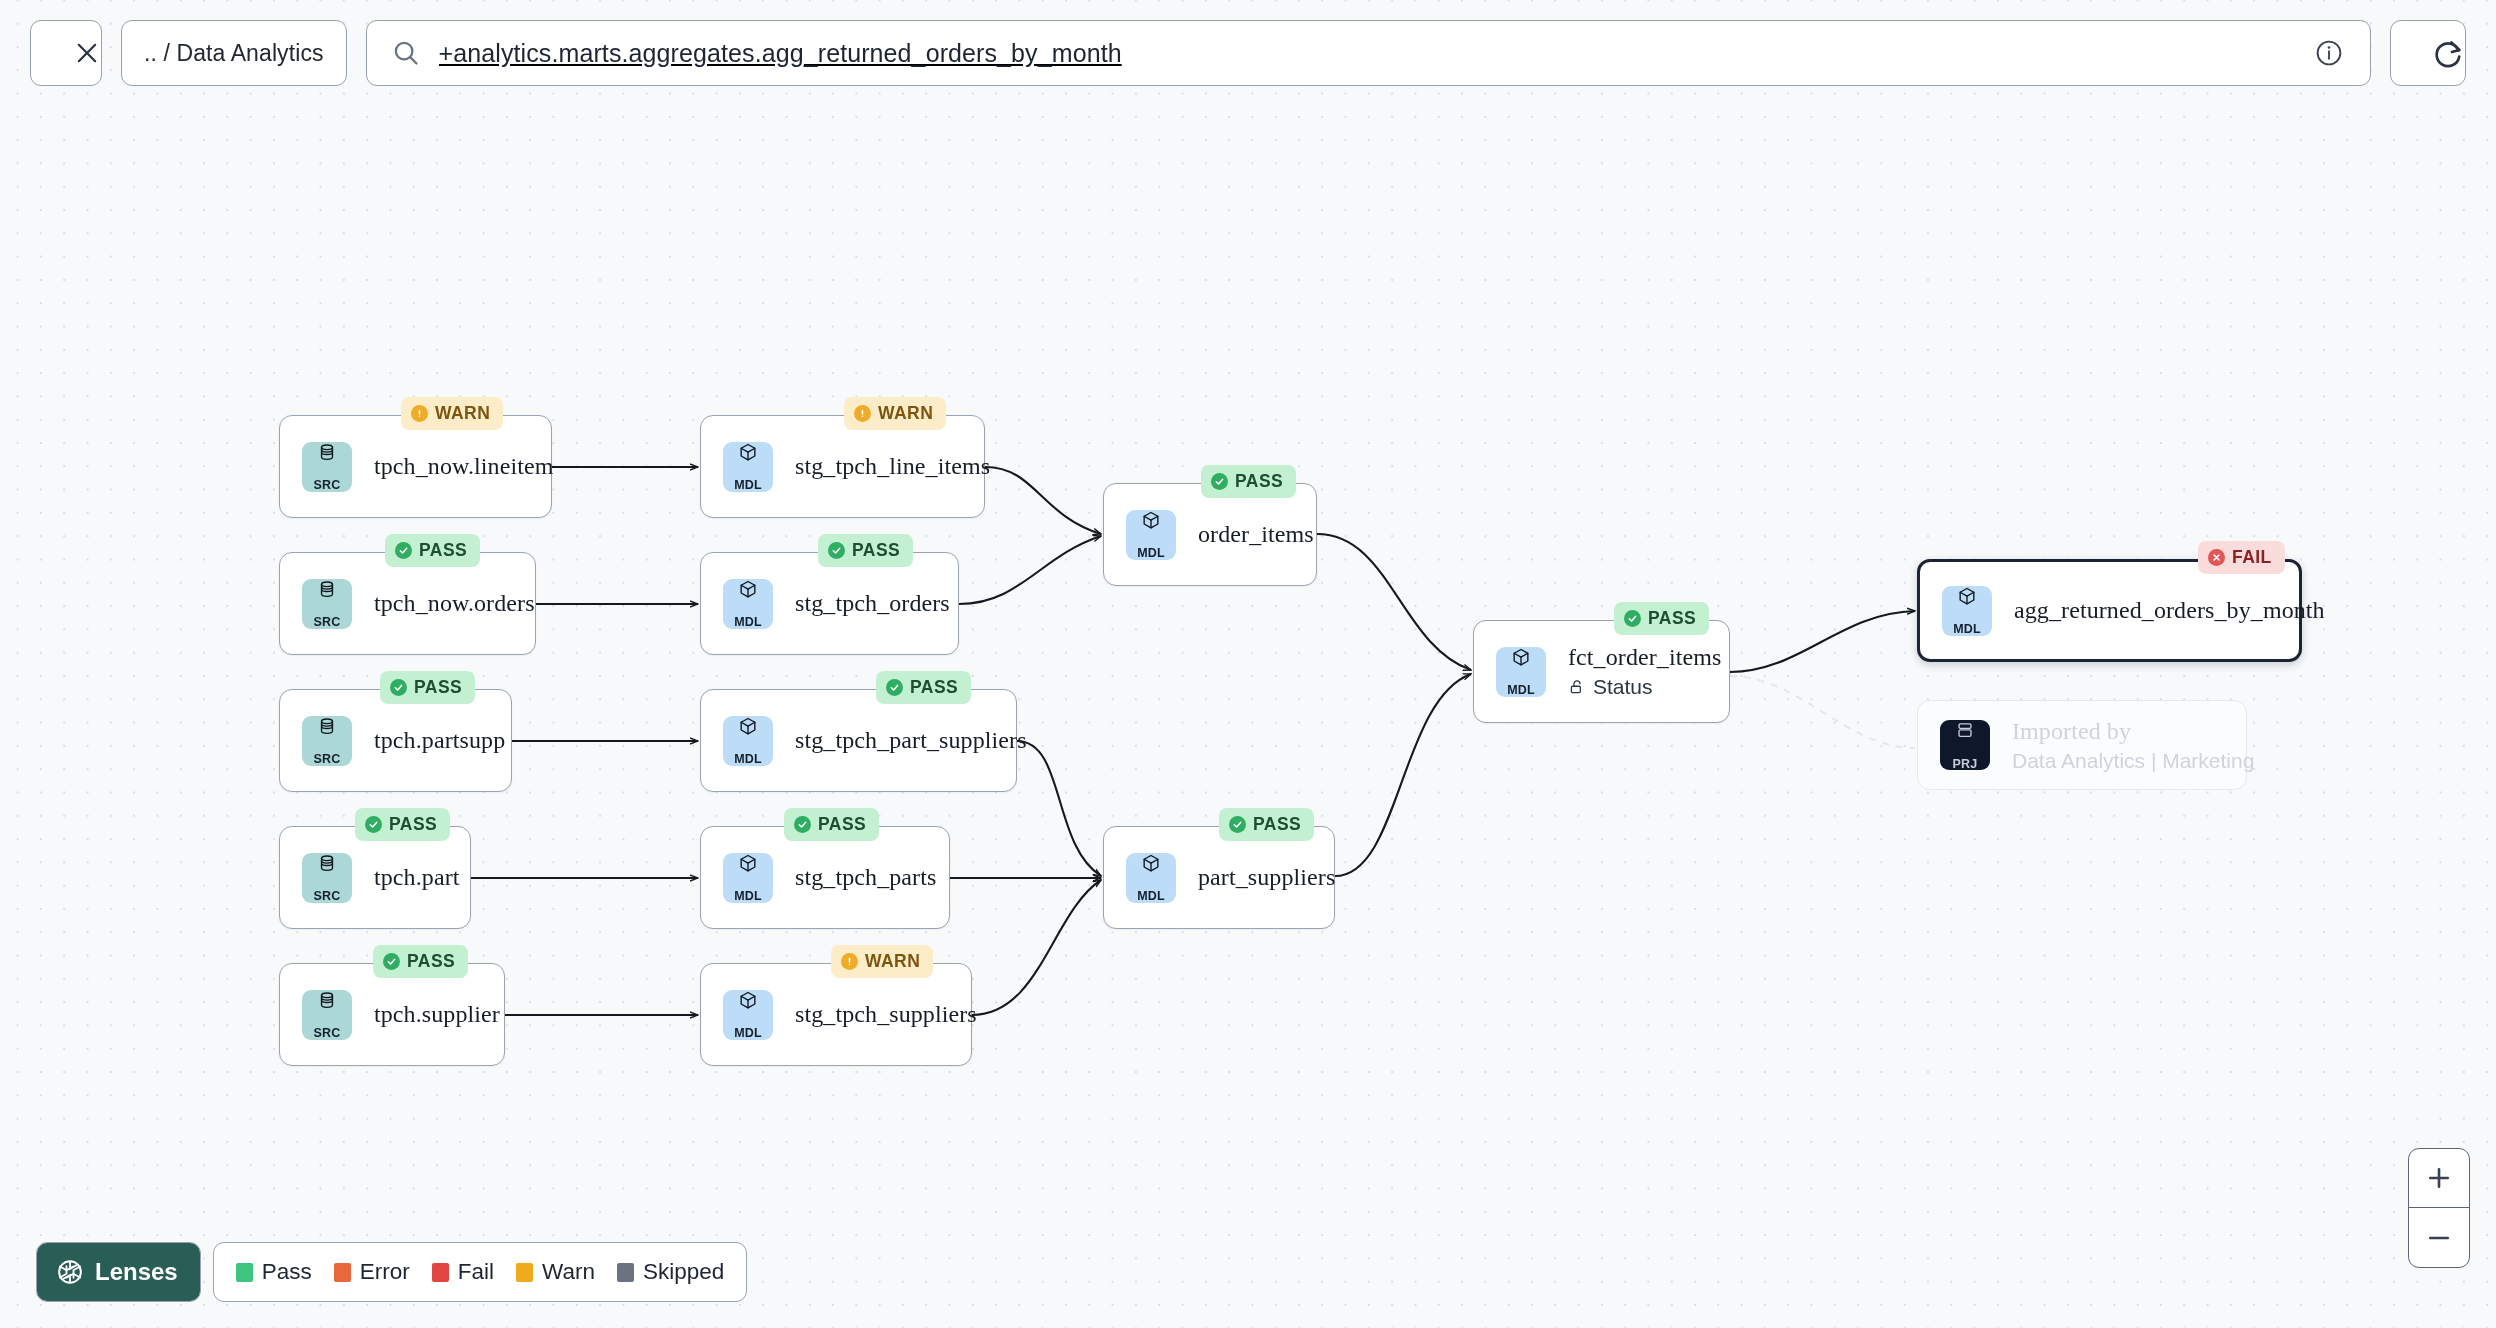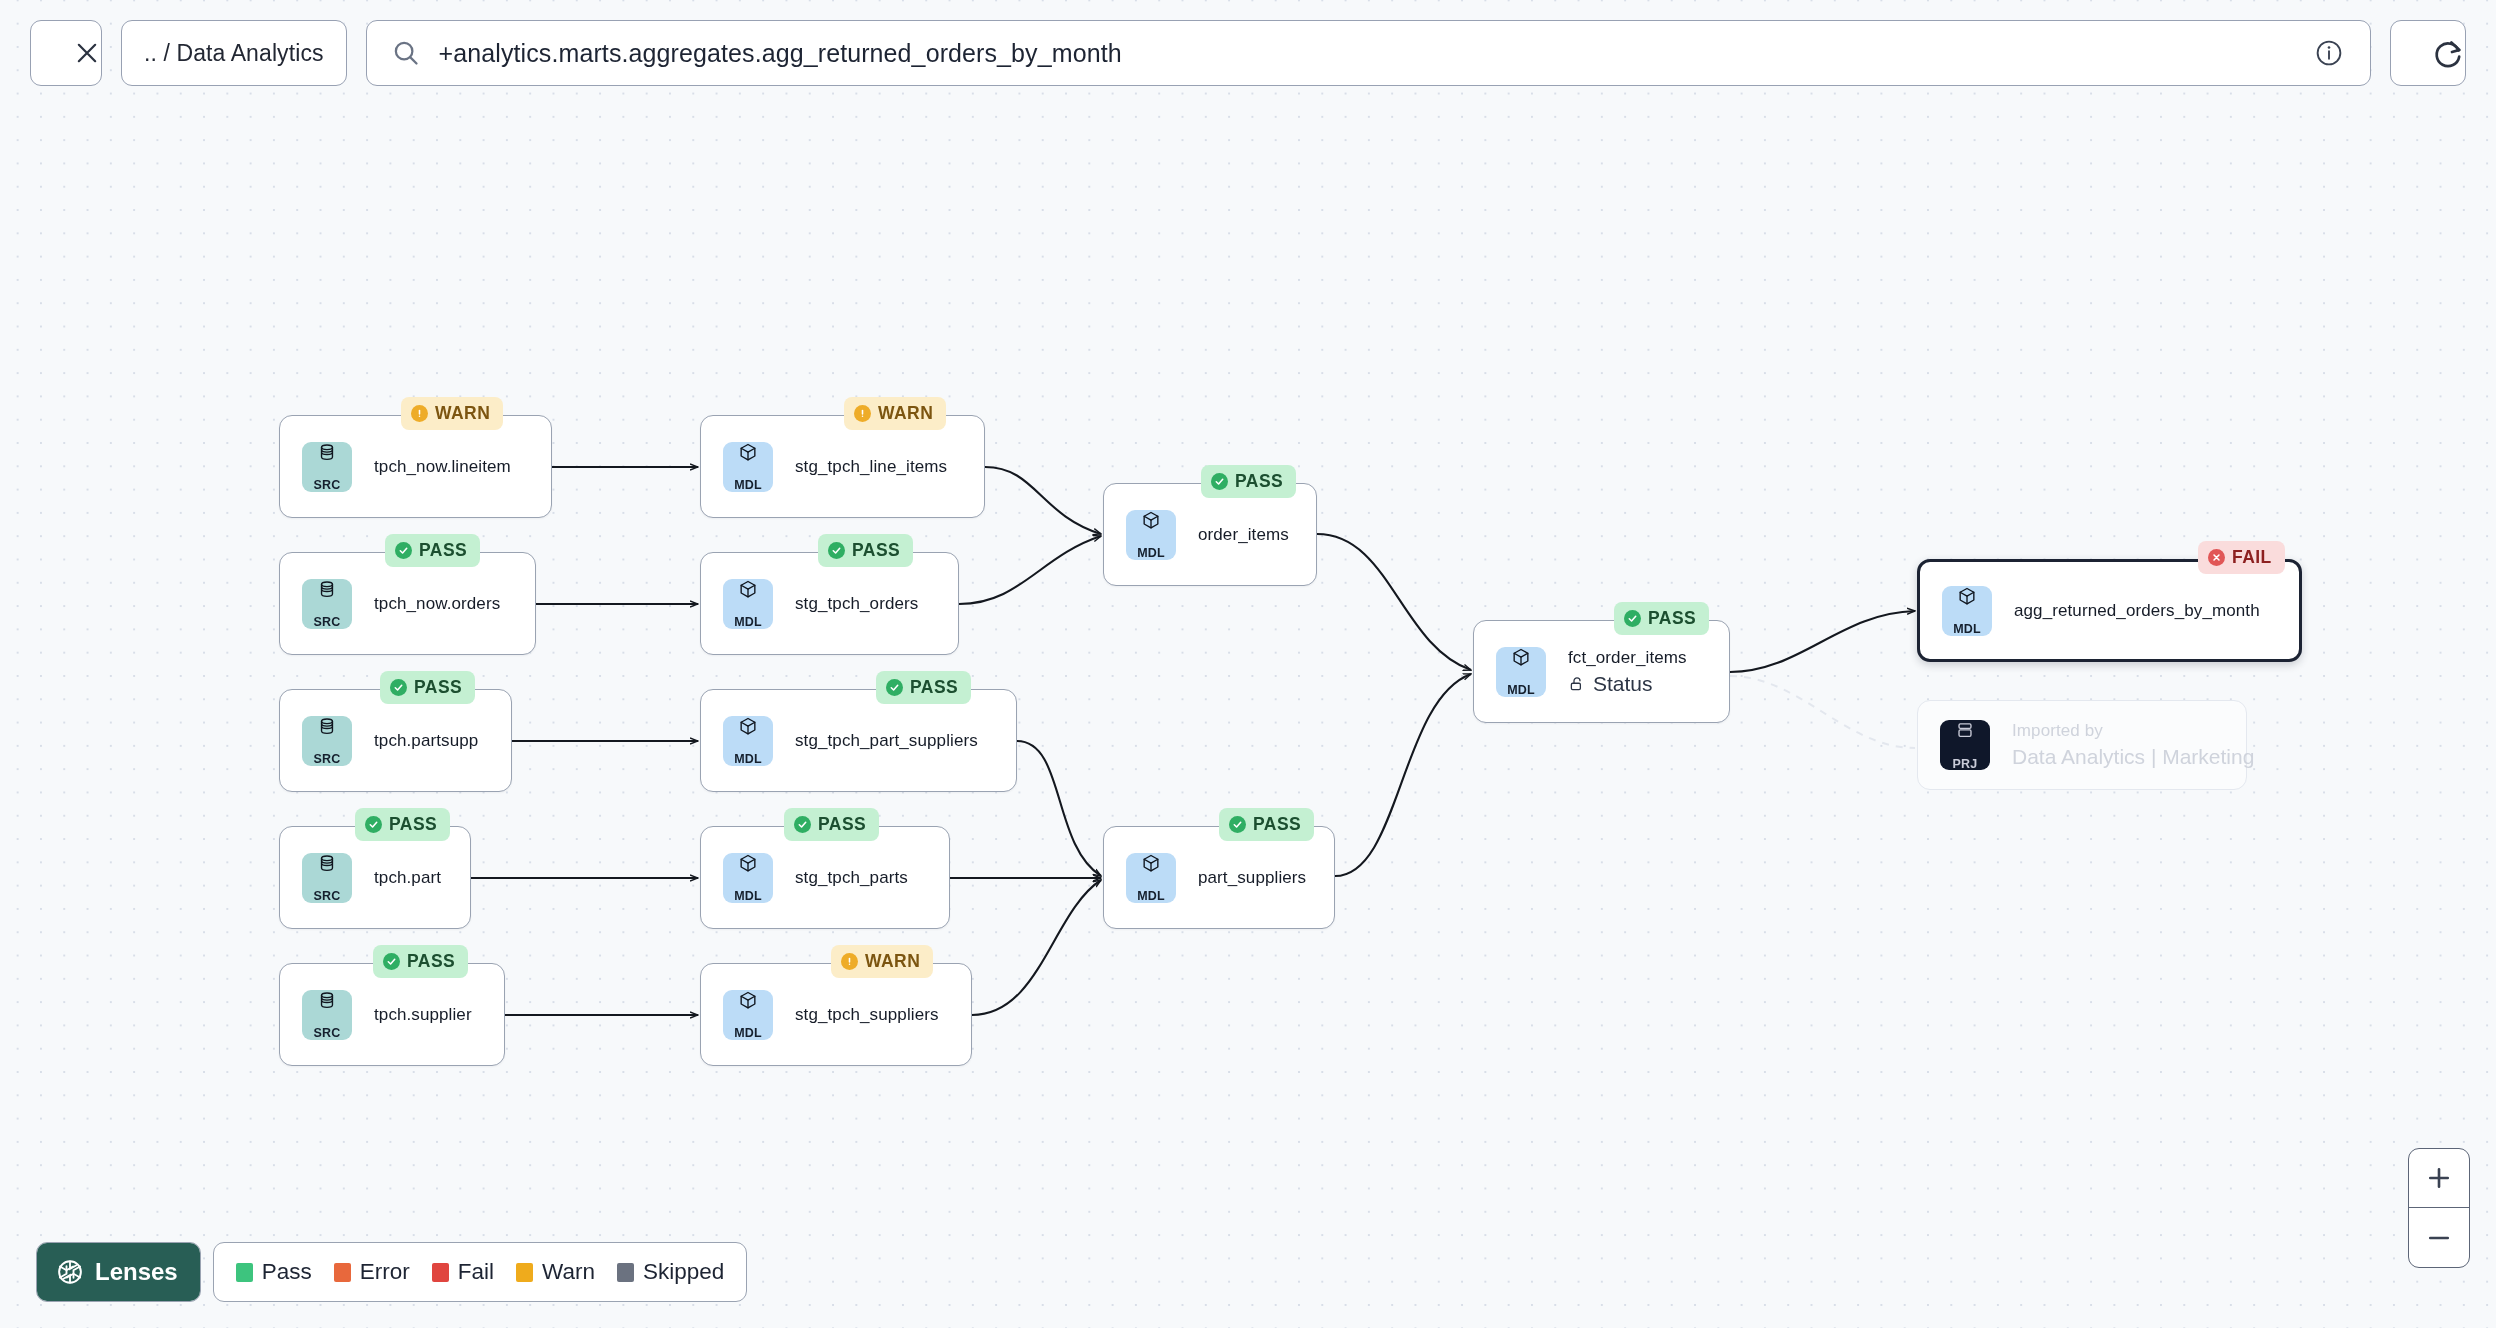--- a/index.html
+++ b/index.html
@@ -58,20 +58,21 @@
     flex: 1;
     height: 66px;
     background: #ffffff;
     border: 1.6px solid #98a1b3;
     border-radius: 11px;
     display: flex;
     align-items: center;
     padding: 0 26px 0 24px;
     gap: 18px;
     cursor: text;
+    text-decoration: underline;
   }
   #search-input-text {
     flex: 1;
     font-size: 25px;
     color: #1d2433;
     letter-spacing: .1px;
     white-space: nowrap;
     overflow: hidden;
   }
   #refresh-btn { width: 76px; }
@@ -135,24 +136,25 @@
     font-size: 12.5px;
     font-weight: 600;
     letter-spacing: .2px;
     line-height: 1;
     color: #15202e;
   }
   .chip-prj .chip-label { color: #c9cbd8; }
 
   .node-body { display: flex; flex-direction: column; gap: 4px; min-width: 0; }
   .node-title {
-    font-size: 17px;
+    font-size: 24px;
     color: #161c28;
     white-space: nowrap;
     letter-spacing: .1px;
+    font-family: Liberation Serif, serif;
   }
   .node-sub {
     font-size: 21px;
     color: #2c3545;
     display: flex;
     align-items: center;
     gap: 7px;
     white-space: nowrap;
   }
   .node.faded .node-title { color: #cfd3dc; }

